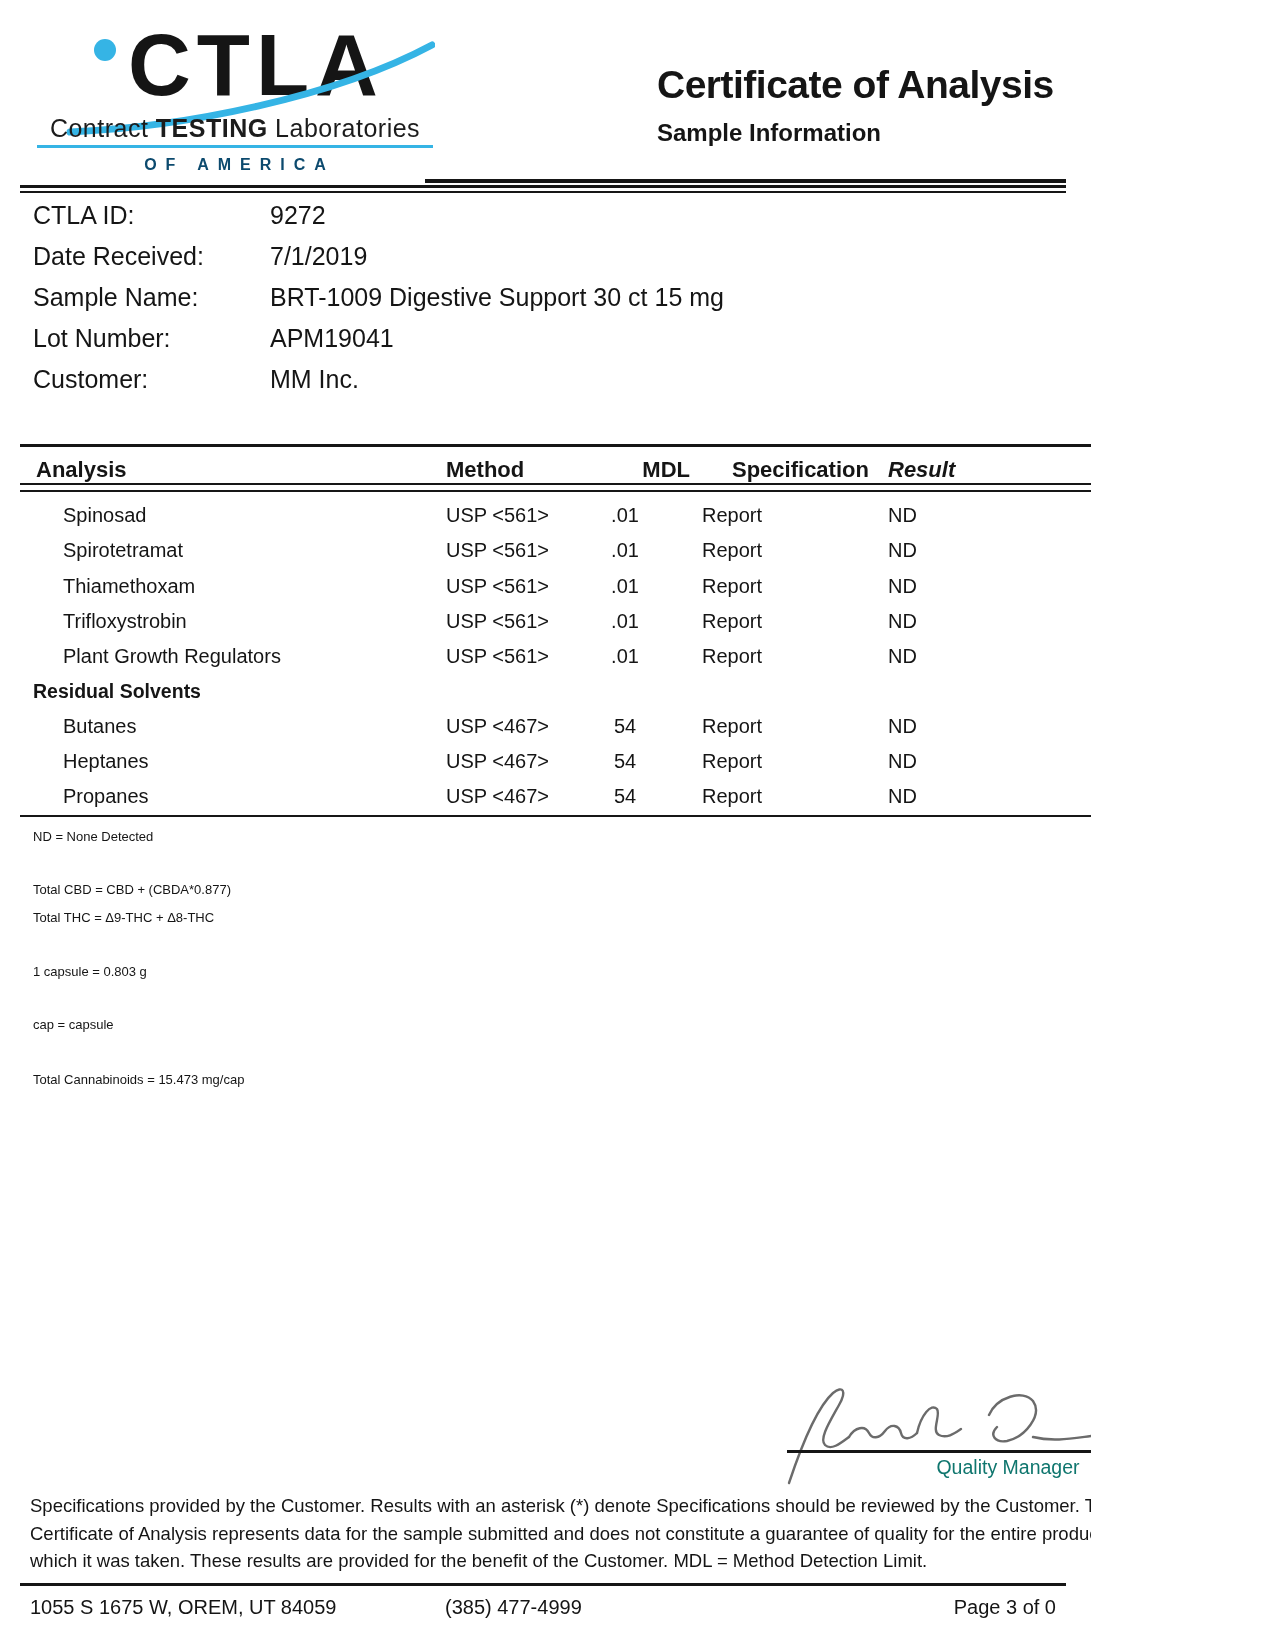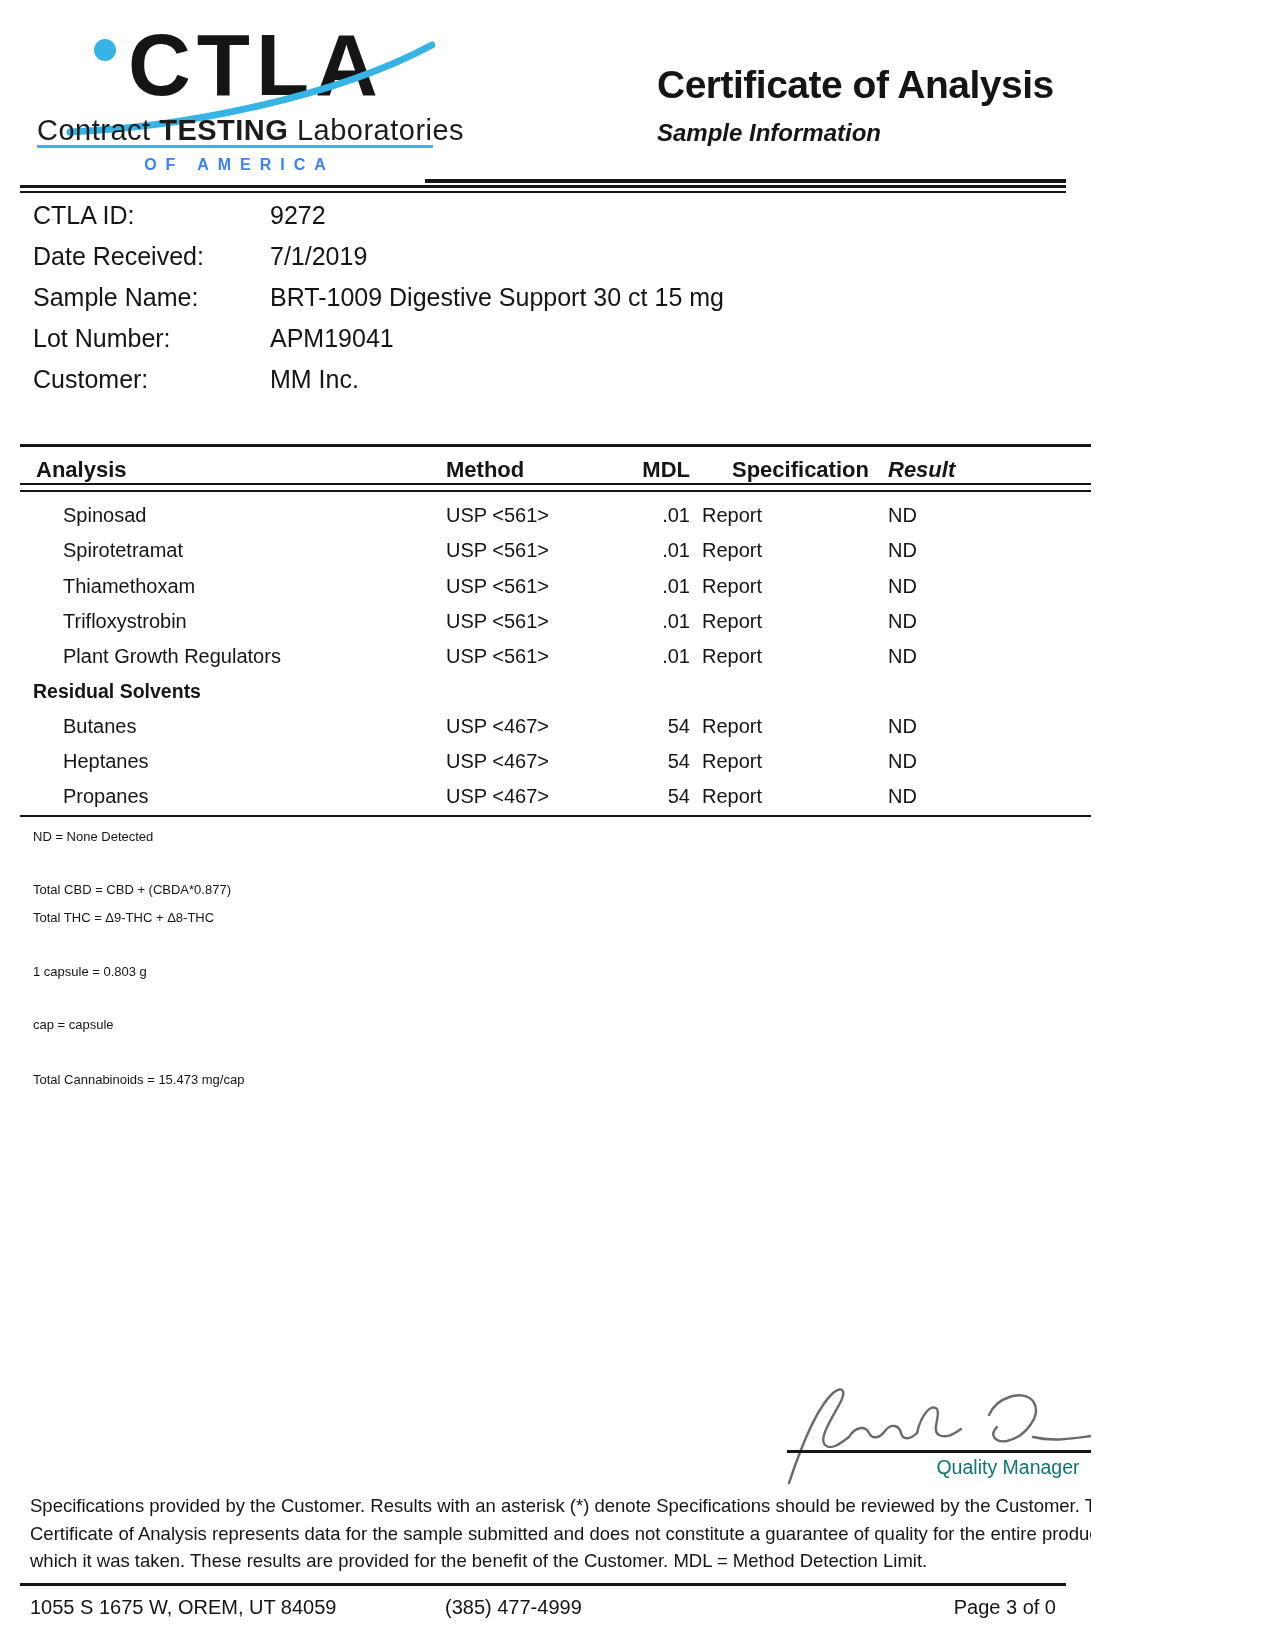--- a/index.html
+++ b/index.html
@@ -7,28 +7,28 @@
     position:relative;
     width:1091px;height:1650px;
     background:#ffffff;
     font-family:"Liberation Sans",sans-serif;
     color:#151515;
     overflow:hidden;
   }
   
   .logo-svg{position:absolute;left:35px;top:25px;}
   .logo-tagline{position:absolute;left:37px;top:114px;width:396px;text-align:center;
-    font-size:29px;letter-spacing:.5px;color:#1c1c1c;white-space:nowrap;}
+    font-size:25px;letter-spacing:.5px;color:#1c1c1c;white-space:nowrap;}
   .logo-tagline b{font-weight:bold;}
   .logo-blue-rule{position:absolute;left:37px;top:145px;width:396px;height:3px;background:#35b4e5;}
   .logo-subline{position:absolute;left:37px;top:156px;width:396px;text-align:center;
-    font-size:16px;font-weight:bold;letter-spacing:9px;text-indent:9px;color:#3b82f6;}
+    font-size:16px;font-weight:bold;letter-spacing:9px;text-indent:9px;color:#0c4a6e;}
   
   .doc-title{position:absolute;left:657px;top:63px;font-size:39px;font-weight:bold;letter-spacing:-.5px;white-space:nowrap;}
-  .doc-subtitle{position:absolute;left:657px;top:119px;font-size:24px;font-weight:bold;white-space:nowrap;font-style:italic;}
+  .doc-subtitle{position:absolute;left:657px;top:119px;font-size:24px;font-weight:bold;white-space:nowrap;}
   
   .hdr-rule-a{position:absolute;left:425px;right:25px;top:179px;height:3.5px;background:#161616;}
   .hdr-rule-b{position:absolute;left:20px;right:25px;top:184.5px;height:3.5px;background:#161616;}
   .hdr-rule-c{position:absolute;left:20px;right:25px;top:191px;height:1.5px;background:#161616;}
   
   .sample-info{position:absolute;left:33px;top:195px;width:980px;}
   .si-row{display:flex;height:41px;align-items:center;font-size:25px;}
   .si-label{width:237px;flex:0 0 237px;}
   .si-value{white-space:nowrap;}
   
@@ -45,21 +45,21 @@
   .h-mdl{left:540px;width:130px;text-align:right;}
   .h-spec{left:712px;}
   .h-result{left:868px;font-style:italic;}
   .h-units{left:1000px;width:187px;text-align:right;}
   .tbl-rows{position:absolute;top:54.4px;left:0;right:0;}
   .t-row{position:relative;height:35.1px;line-height:35.1px;font-size:20px;}
   .t-row span{position:absolute;top:0;bottom:0;white-space:nowrap;}
   .c-analysis{left:43px;}
   .t-row.section-row .c-analysis{left:13px;font-weight:bold;font-size:19.5px;}
   .c-method{left:426px;}
-  .c-mdl{left:540px;width:130px;text-align:right;}
+  .c-mdl{left:540px;width:130px;text-align:center;}
   .c-spec{left:682px;}
   .c-result{left:868px;}
   .c-units{left:1000px;width:198px;text-align:right;}
   
   .note{position:absolute;left:33px;font-size:13px;line-height:26px;white-space:pre-wrap;}
   .note-nd{top:824px;}
   .note-cbd{top:877px;}
   .note-thc{top:905px;}
   .note-capweight{top:959px;}
   .note-cap{top:1012px;}

